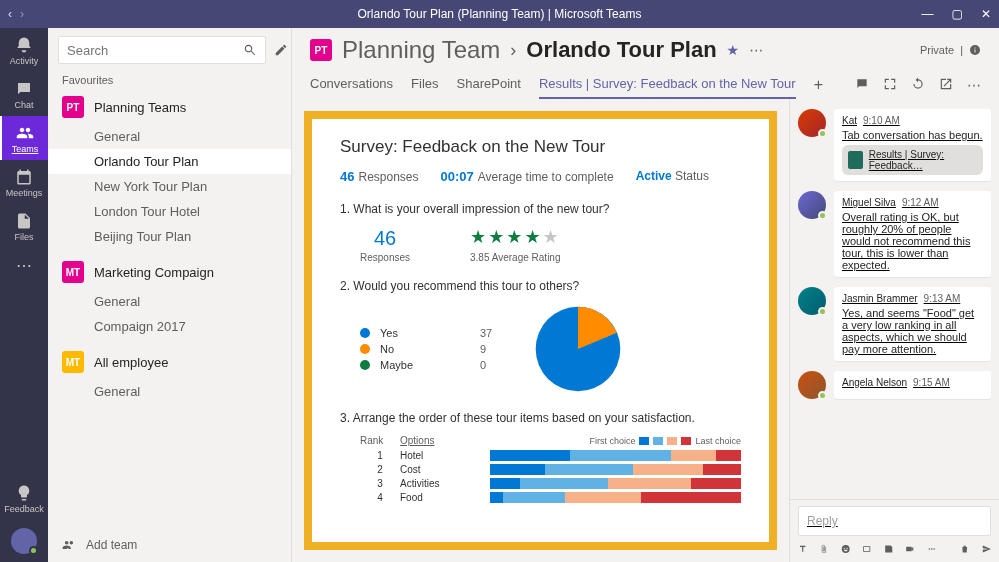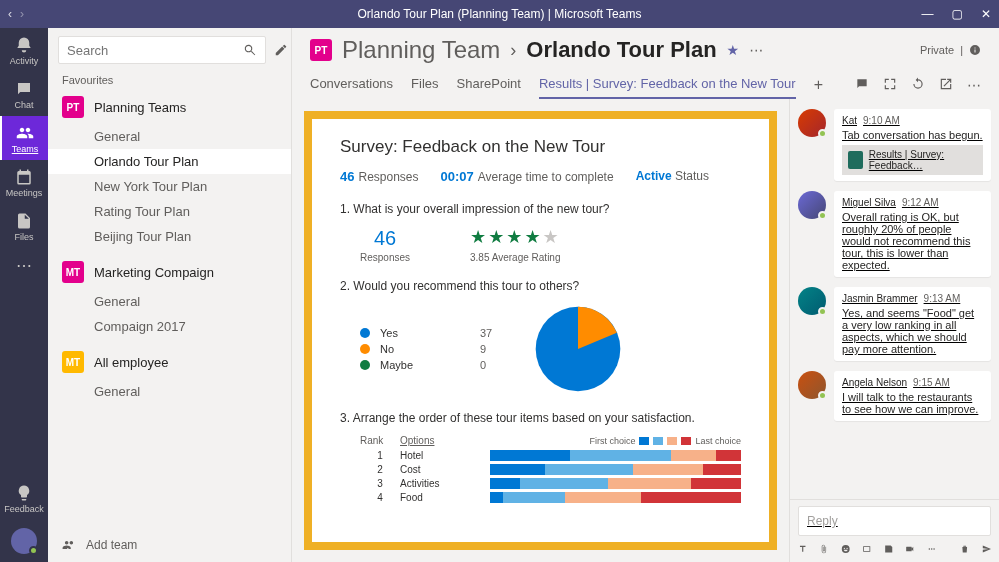--- a/index.html
+++ b/index.html
@@ -107,21 +107,21 @@
 .msg { display: flex; gap: 8px; }
 .msg .av { width: 28px; height: 28px; border-radius: 50%; flex-shrink: 0; position: relative; }
 .msg .av .presence { border-color: #f3f2f1; }
 .av.c1 { background: linear-gradient(135deg,#d83b01,#a4262c); }
 .av.c2 { background: linear-gradient(135deg,#6b69d6,#464775); }
 .av.c3 { background: linear-gradient(135deg,#038387,#005b70); }
 .av.c4 { background: linear-gradient(135deg,#ca5010,#8e562e); }
 .msg .bubble { background: #fff; border-radius: 3px; padding: 6px 8px; font-size: 11px; color: #252423; flex: 1; box-shadow: 0 1px 1px rgba(0,0,0,.06); }
 .msg .meta { font-size: 10px; color: #605e5c; margin-bottom: 3px; }
 .msg .meta .name { color: #252423; margin-right: 6px; }
-.tabref { background: #e1dfdd; border-radius: 0; padding: 4px 6px; margin-top: 4px; display: flex; align-items: center; gap: 6px; font-size: 10px; }
+.tabref { background: #e1dfdd; border-radius: 6px; padding: 4px 6px; margin-top: 4px; display: flex; align-items: center; gap: 6px; font-size: 10px; }
 .tabref-icon { width: 18px; height: 18px; background: #1f6c5d; border-radius: 2px; }
 
 .reply-box { border-top: 1px solid #e1dfdd; padding: 6px 8px; }
 .reply-input { background: #fff; border: 1px solid #e1dfdd; border-radius: 2px; height: 30px; padding: 4px 8px; font-size: 12px; color: #605e5c; display: flex; align-items: center; }
 .reply-icons { display: flex; gap: 12px; margin-top: 6px; align-items: center; }
 .reply-icons svg { width: 14px; height: 14px; fill: #605e5c; cursor: pointer; }
 .reply-icons .spacer { flex: 1; }
 </style>
 </head>
 <body>
@@ -202,21 +202,21 @@
     <div class="fav-label">Favourites</div>
     <div id="teams-list">
         <div class="team-group">
           <div class="team-header">
             <div class="team-badge pt">PT</div>
             <span>Planning Teams</span>
           </div>
           <div class="channel">General</div>
           <div class="channel active">Orlando Tour Plan</div>
           <div class="channel">New York Tour Plan</div>
-          <div class="channel">Rating Tour Plan</div>
+          <div class="channel">London Tour Hotel</div>
           <div class="channel">Beijing Tour Plan</div>
         </div>
         <div class="team-group">
           <div class="team-header">
             <div class="team-badge mt">MT</div>
             <span>Marketing Compaign</span>
           </div>
           <div class="channel">General</div>
           <div class="channel">Compaign 2017</div>
         </div>
@@ -429,21 +429,20 @@
                 <div class="meta"><span class="name">Jasmin Brammer</span>9:13 AM</div>
                 <div>Yes, and seems "Food" get a very low ranking in all aspects, which we should pay more attention.</div>
               </div>
             </div>
             <div class="msg">
               <div class="av c4">
                 <div class="presence"></div>
               </div>
     <div class="bubble">
                 <div class="meta"><span class="name">Angela Nelson</span>9:15 AM</div>
-                <div>I will talk to the restaurants to see how we can improve.</div>
               </div>
             </div>
           </div>
         <div class="reply-box">
           <div class="reply-input">
             <span style="color:#a19f9d">Reply</span>
           </div>
           <div class="reply-icons">
             <svg viewBox="0 0 24 24">
                 <path d="M5 4v3h5.5v12h3V7H19V4z"></path>

